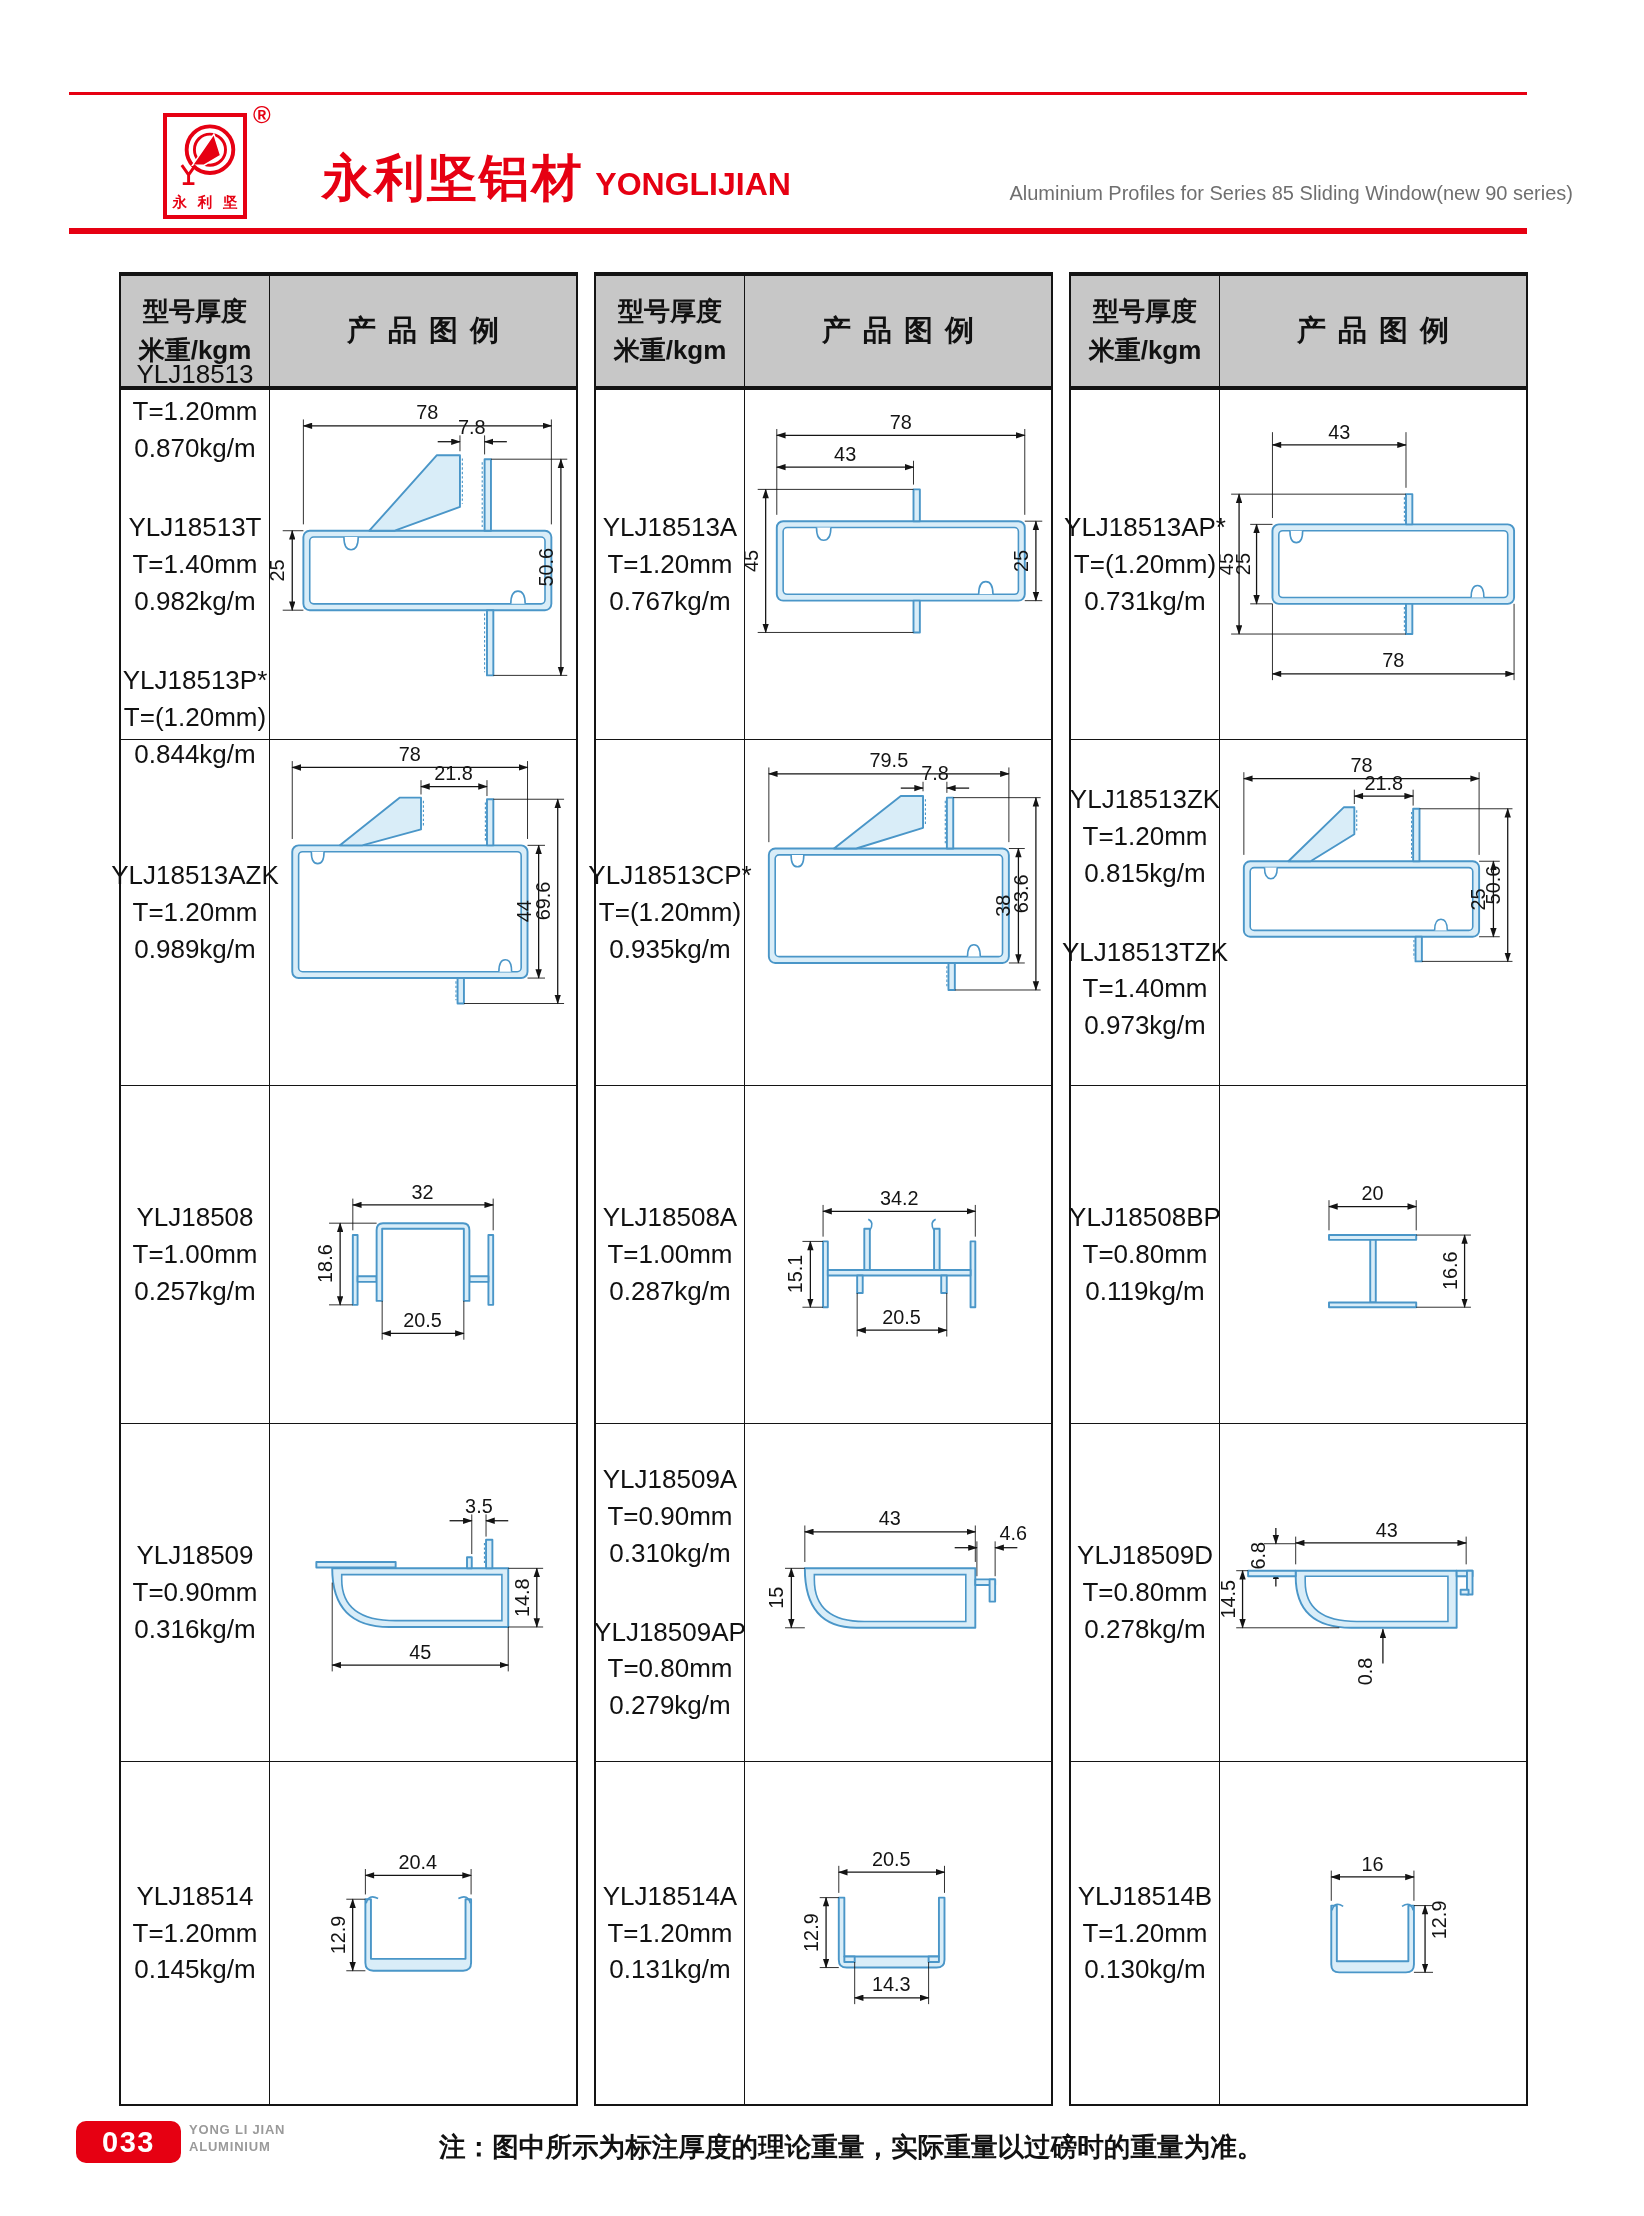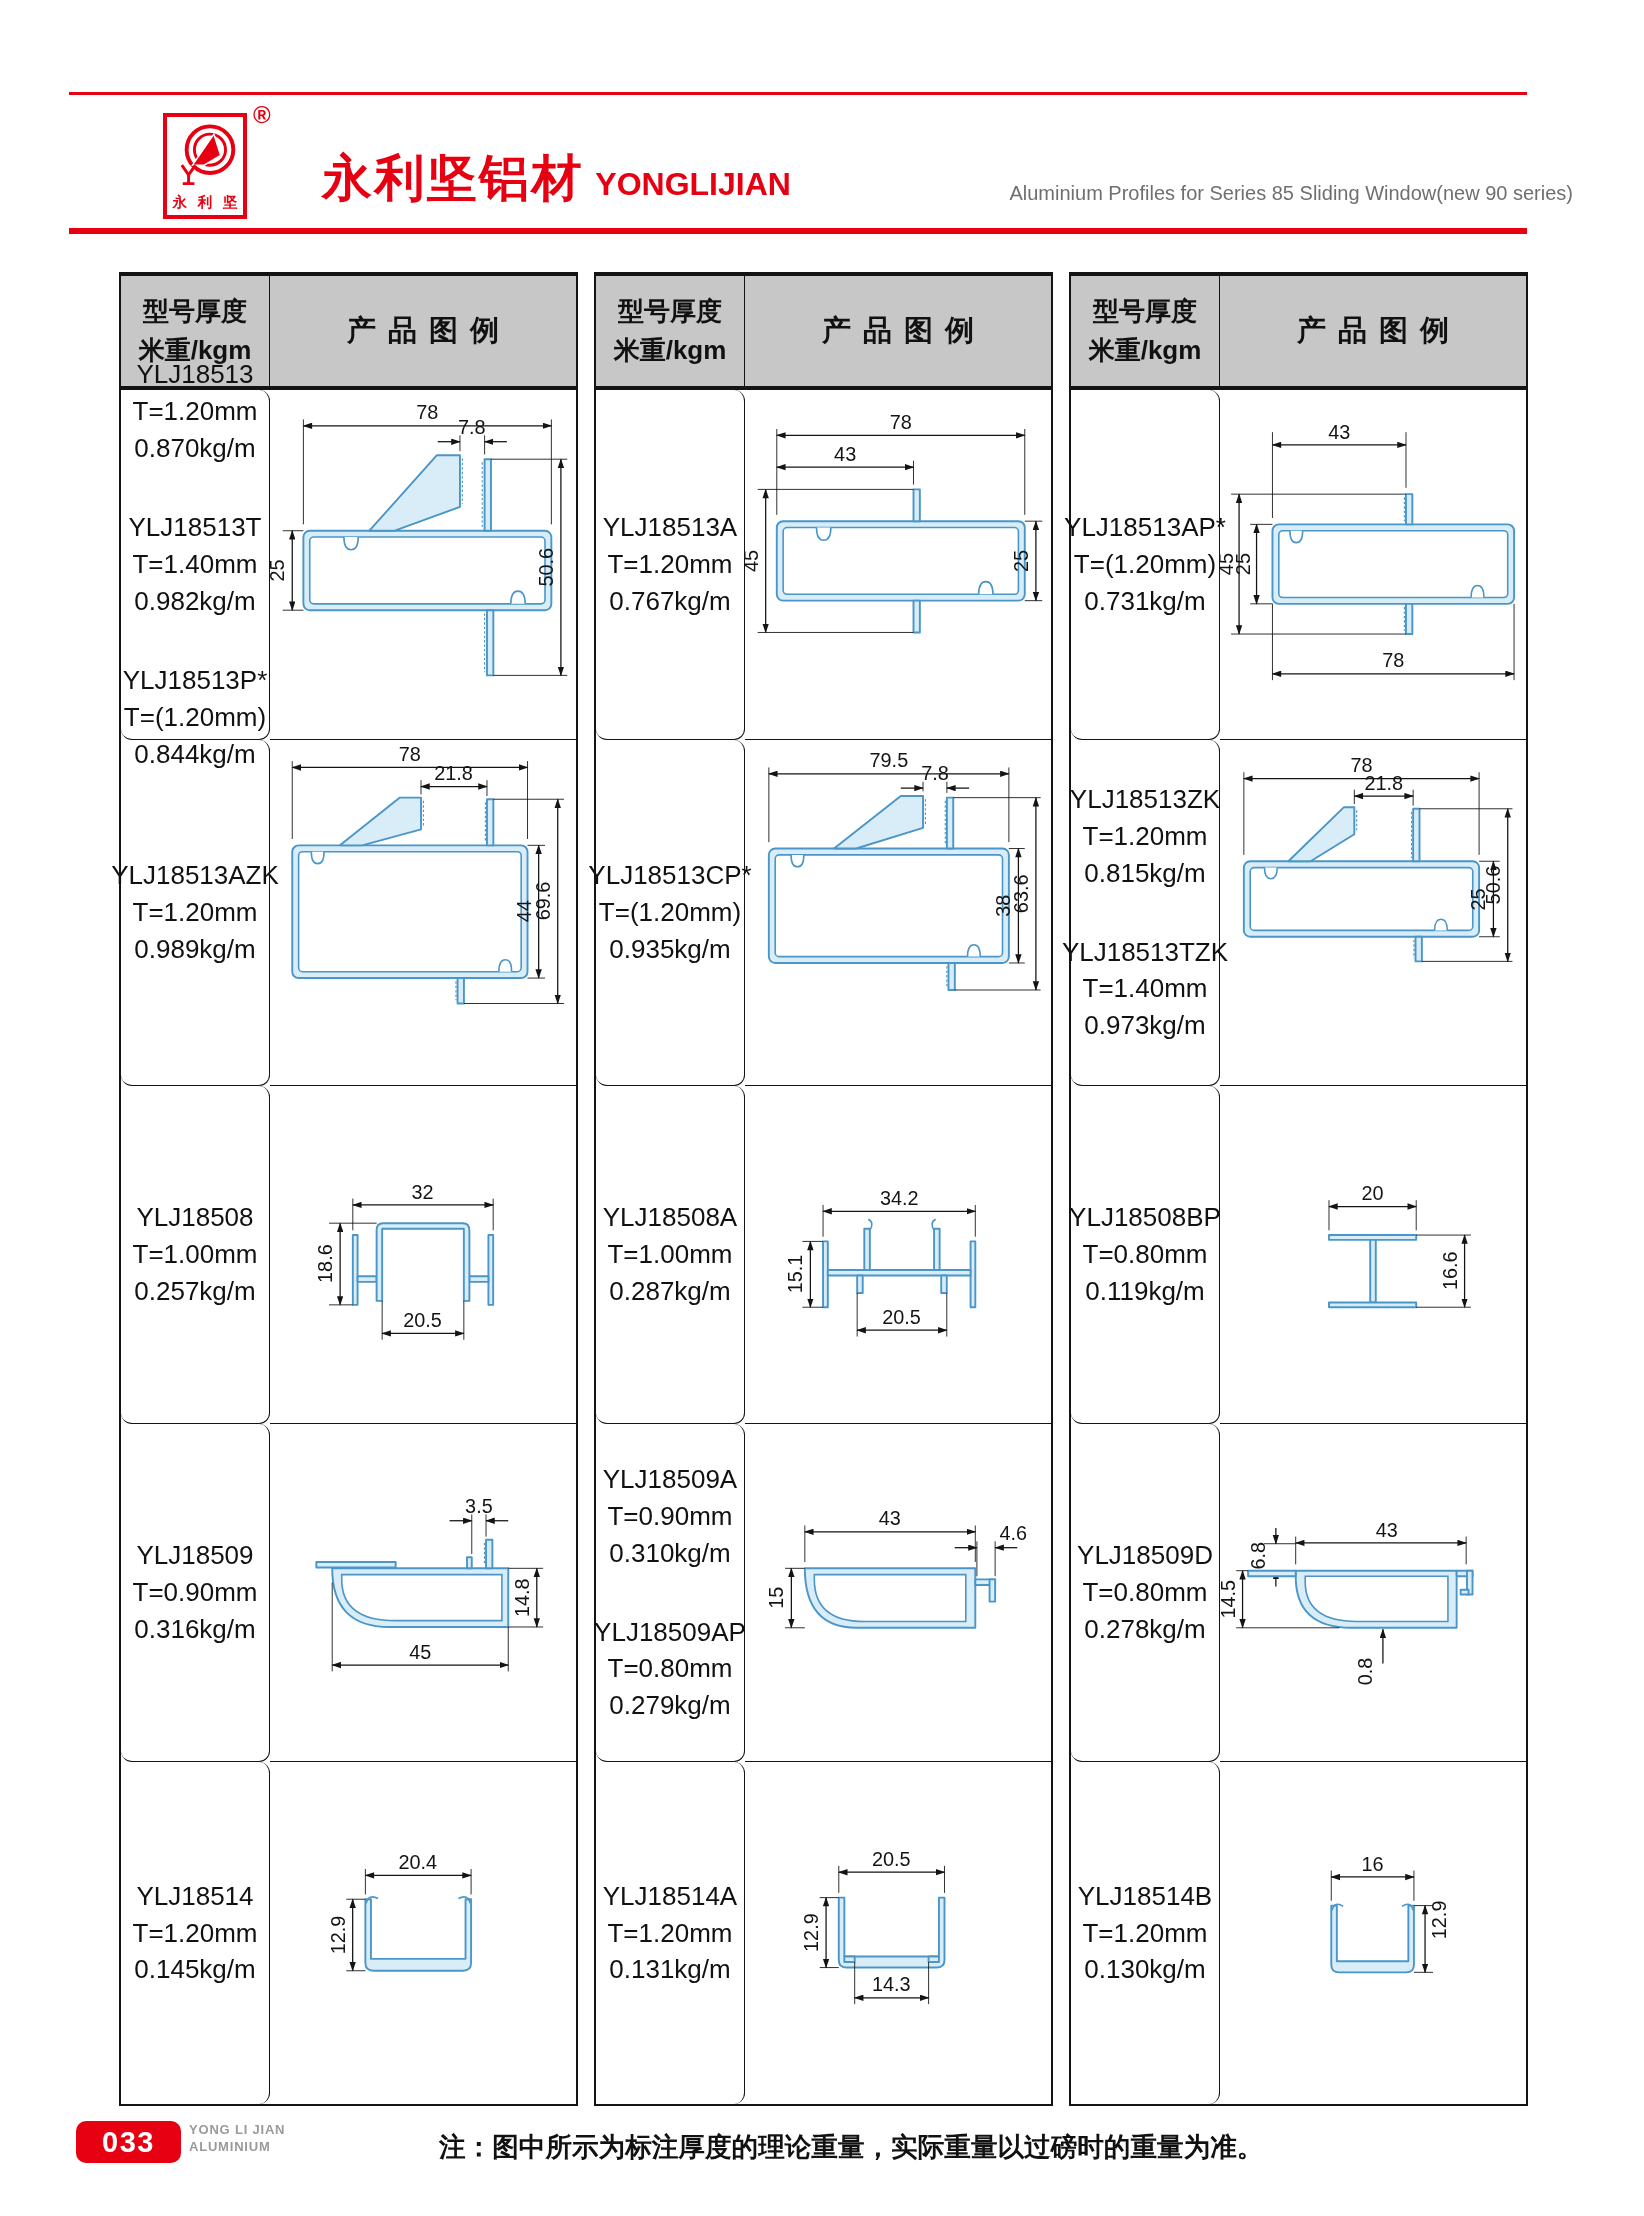--- a/index.html
+++ b/index.html
@@ -26,21 +26,21 @@
   
   .tables { position: absolute; left: 119px; top: 272px; display: flex; gap: 16px; }
   .grp { width: 459px; border: 2.4px solid #141414; border-top-width: 4.8px; display: grid;
          grid-template-columns: 149px 1fr;
          grid-template-rows: 114px 350px 346px 338px 338px 342px; background: #fff; }
   .hc { background: #c7c7c7; border-bottom: 4px solid #141414; display: flex; flex-direction: column;
         align-items: center; justify-content: center; font-weight: bold; color: #111; }
   .hc1 { border-right: 1.6px solid #141414; font-size: 26px; line-height: 1.5; }
   .hc2 { font-size: 29px; letter-spacing: 12px; text-indent: 12px; }
   .mc { border-right: 1.6px solid #141414; border-bottom: 1.6px solid #141414; display: flex; flex-direction: column;
-        align-items: center; justify-content: center; gap: 42px; text-align: center; font-size: 26px; color: #111; line-height: 1.42; border-radius: 11px; }
+        align-items: center; justify-content: center; gap: 42px; text-align: center; font-size: 26px; color: #111; line-height: 1.42; }
   .dc { border-bottom: 1.6px solid #141414; position: relative; }
   .lr { border-bottom: none; }
   .dc svg { position: absolute; inset: 0; width: 100%; height: 100%; }
 
   
   .prof { fill: #d9edf8; stroke: #4a96c8; stroke-width: 2.4; stroke-linejoin: round; }
   .hole { fill: #ffffff; stroke: #4a96c8; stroke-width: 2; }
   .clip, .cl { fill: #ffffff; stroke: #4a96c8; stroke-width: 2; }
   .cl { fill: none; }
   .ser { stroke: #4a96c8; stroke-width: 1.4; stroke-dasharray: 3 2.6; fill: none; }

